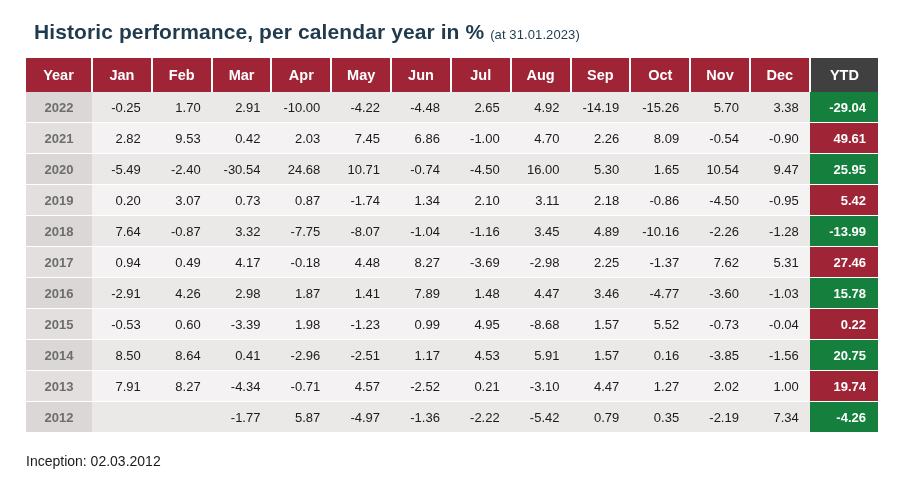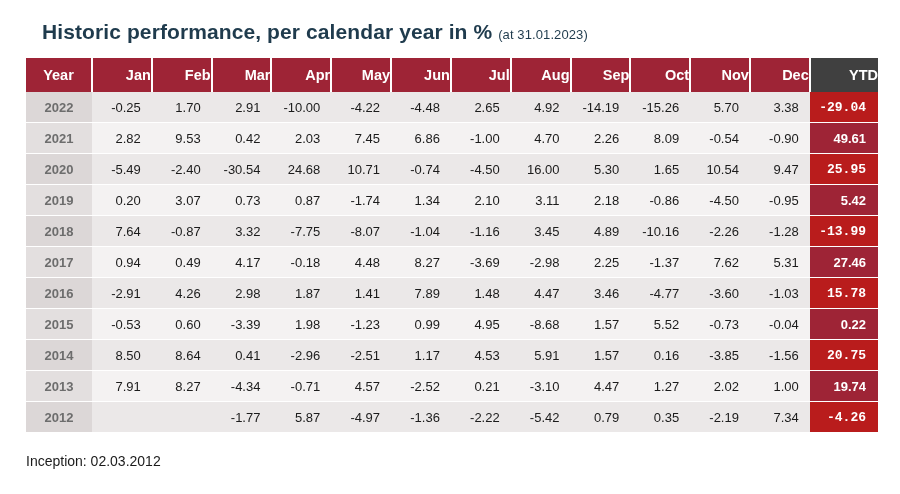--- a/index.html
+++ b/index.html
@@ -19,40 +19,40 @@
     width: 900px;
     height: 494px;
     box-sizing: border-box;
     padding: 16px 22px 0 26px;
   }
   .title {
     font-size: 21px;
     font-weight: bold;
     color: #1f3b4d;
     letter-spacing: 0.1px;
-    margin: 4px 0 14px 16px;
+    margin: 4px 0 14px 8px;
     white-space: nowrap;
   }
   .title .asof {
     font-size: 13px;
     font-weight: normal;
     color: #1f3b4d;
   }
   table.perf {
     border-collapse: collapse;
     width: 852px;
     table-layout: fixed;
   }
   table.perf th {
     background: #9e2436;
     color: #ffffff;
     font-size: 14.5px;
     font-weight: bold;
     height: 34px;
-    text-align: right;
+    text-align: center;
     border-right: 2px solid #ffffff;
     padding: 0;
   }
   table.perf th.ytd {
     background: #404040;
     border-right: none;
   }
   table.perf th.yearcol {
     text-align: center;
   }
@@ -79,22 +79,21 @@
     background: #dcd7d7;
   }
   table.perf td.ytdcell {
     font-weight: bold;
     color: #ffffff;
     background: #9e2436;
     text-align: right;
     padding-right: 12px;
   }
   table.perf tr.alt td.ytdcell {
-    background: #b91c1c;
-    font-family: Liberation Mono, monospace;
+    background: #15803d;
   }
   .footnote {
     margin-top: 20px;
     font-size: 14px;
     color: #1b1b1b;
   }
   col.c-year { width: 64px; }
   col.c-mon  { width: 58px; }
   col.c-ytd  { width: 66px; }
 </style>

